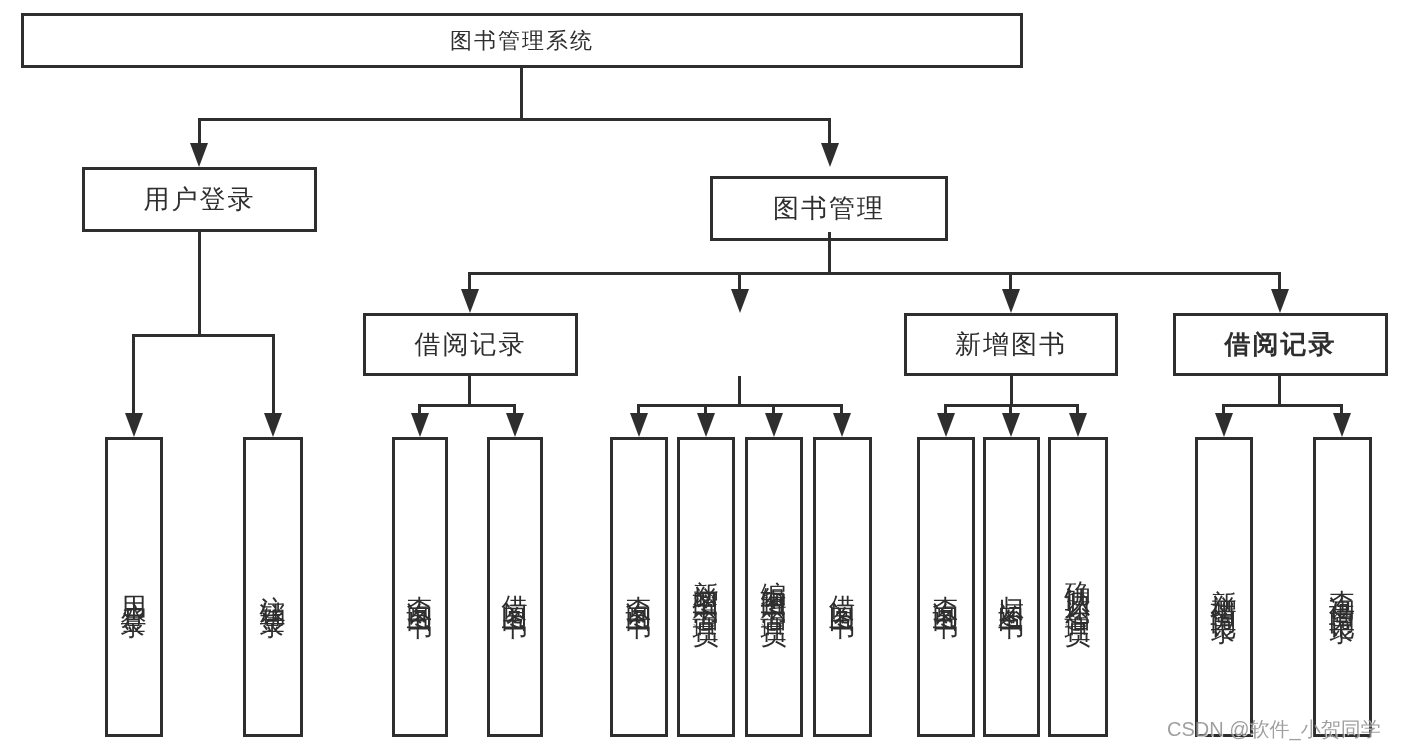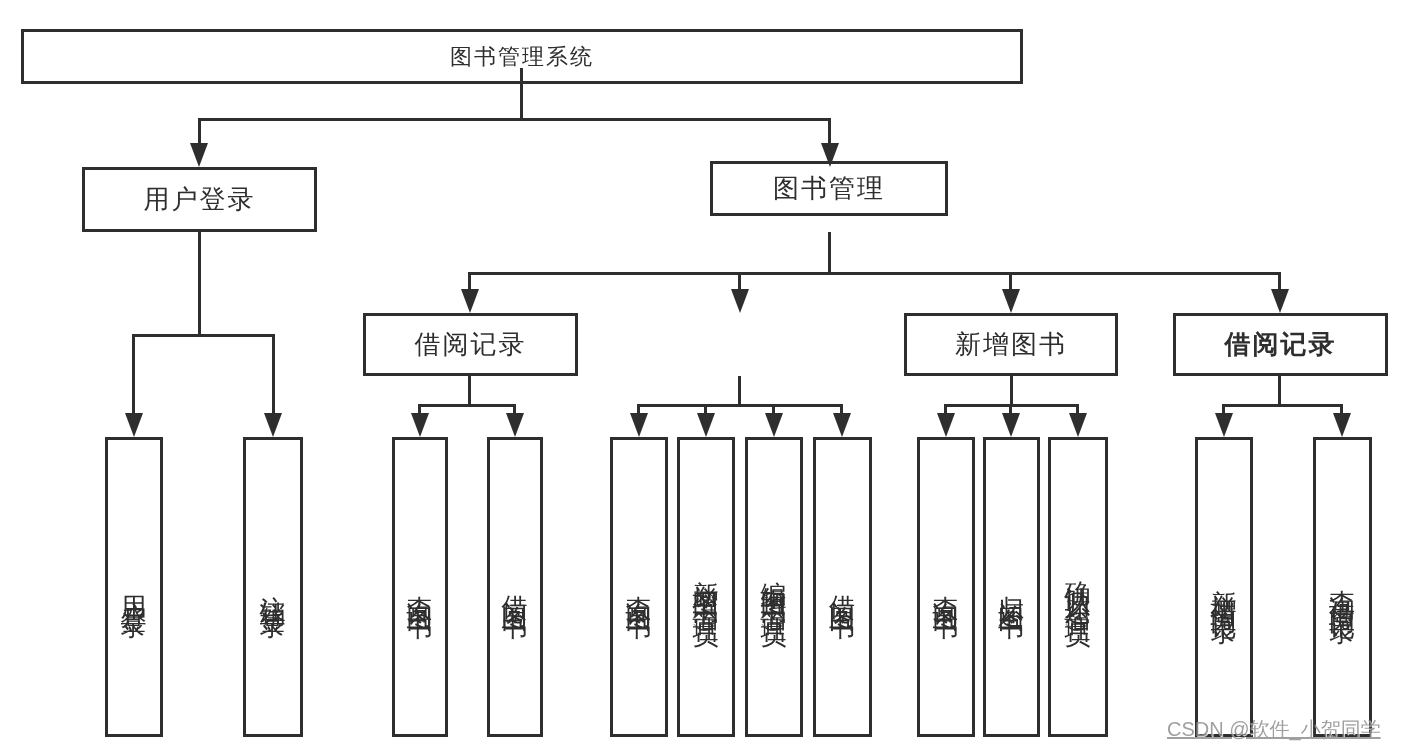--- a/index.html
+++ b/index.html
@@ -24,37 +24,36 @@
   .vline{position:absolute;width:3px;background:#2e2e2e;}
   .arrow{
     position:absolute;width:0;height:0;
     border-left:9px solid transparent;border-right:9px solid transparent;
     border-top:24px solid #2e2e2e;
   }
   .watermark{
     position:absolute;left:1167px;top:716px;z-index:10;
     font-size:20px;color:#8f8f8f;opacity:.85;white-space:nowrap;
     text-shadow:1px 1px 0 rgba(255,255,255,.9);
-    text-decoration:underline;
   }
 </style>
 </head>
 <body>
 
 <div id="stage">
 
-  <div class="node title-node" style="left:21px;top:29px;width:1002px;height:55px;">
+  <div class="node title-node" style="left:21px;top:13px;width:1002px;height:55px;">
     <span>图书管理系统</span>
   </div>
 
   <div class="node branch-node" style="left:82px;top:167px;width:235px;height:65px;">
     <span>用户登录</span>
   </div>
 
-  <div class="node branch-node" style="left:710px;top:161px;width:238px;height:55px;">
+  <div class="node branch-node" style="left:710px;top:176px;width:238px;height:65px;">
     <span>图书管理</span>
   </div>
 
   <div class="node branch-node" style="left:363px;top:313px;width:215px;height:63px;">
     <span>借阅记录</span>
   </div>
 
 
   <div class="node branch-node" style="left:904px;top:313px;width:214px;height:63px;">
     <span>新增图书</span>

